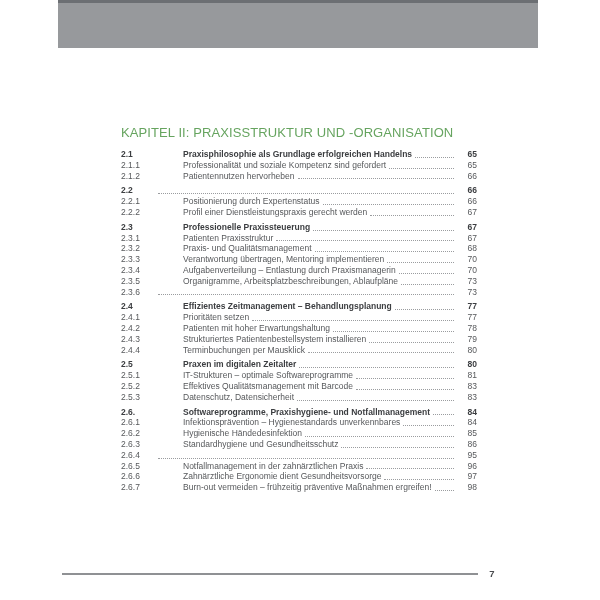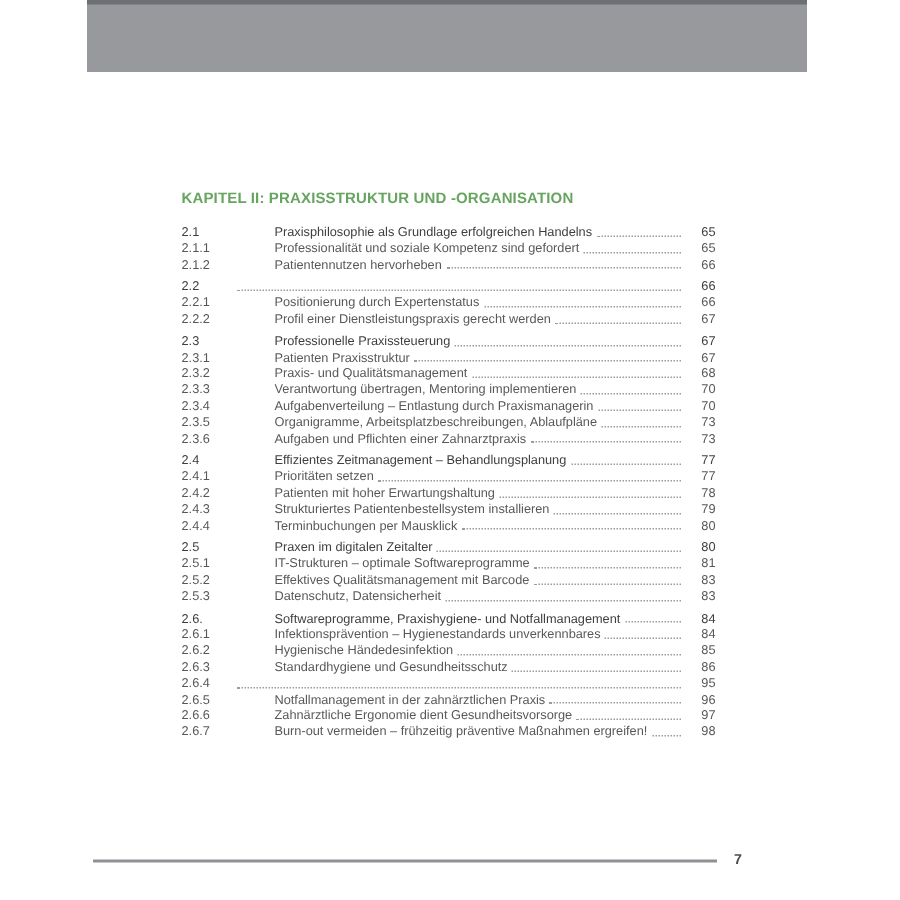--- a/index.html
+++ b/index.html
@@ -25,22 +25,22 @@
     border-top: 3px solid var(--bar-edge, #6c6f73);
     box-sizing: border-box;
   }
   .content {
     position: absolute;
     left: 121px;
     top: 127px;
     width: 356px;
   }
   .chapter-title {
-    font-size: 10px;
-    font-weight: bold;
+    font-size: 13px;
+    font-weight: normal;
     color: var(--accent-green, #66a45f);
     letter-spacing: 0.1px;
     line-height: 11px;
     white-space: nowrap;
   }
   .toc-list {
     margin-top: 11px;
   }
   .toc-block {
     margin-top: 4px;
@@ -49,21 +49,21 @@
     margin-top: 0;
   }
   .toc-row {
     display: flex;
     align-items: flex-end;
     font-size: 8.5px;
     line-height: 10.8px;
     color: #56585b;
   }
   .toc-row.bold {
-    font-weight: normal;
+    font-weight: bold;
     color: #3c3e41;
   }
   .toc-num {
     width: 34px;
     flex-shrink: 0;
     white-space: nowrap;
   }
   .toc-title {
     white-space: nowrap;
     flex-shrink: 0;
@@ -182,21 +182,20 @@
           <span class="toc-page">70</span>
         </div>
         <div class="toc-row">
           <span class="toc-num">2.3.5</span>
           <span class="toc-title">Organigramme, Arbeitsplatzbeschreibungen, Ablaufpläne</span>
           <span class="toc-leader"></span>
           <span class="toc-page">73</span>
         </div>
         <div class="toc-row">
           <span class="toc-num">2.3.6</span>
-          <span class="toc-title">Aufgaben und Pflichten einer Zahnarztpraxis</span>
           <span class="toc-leader"></span>
           <span class="toc-page">73</span>
         </div>
       </div>
       <div class="toc-block">
         <div class="toc-row bold">
           <span class="toc-num">2.4</span>
           <span class="toc-title">Effizientes Zeitmanagement – Behandlungsplanung</span>
           <span class="toc-leader"></span>
           <span class="toc-page">77</span>

